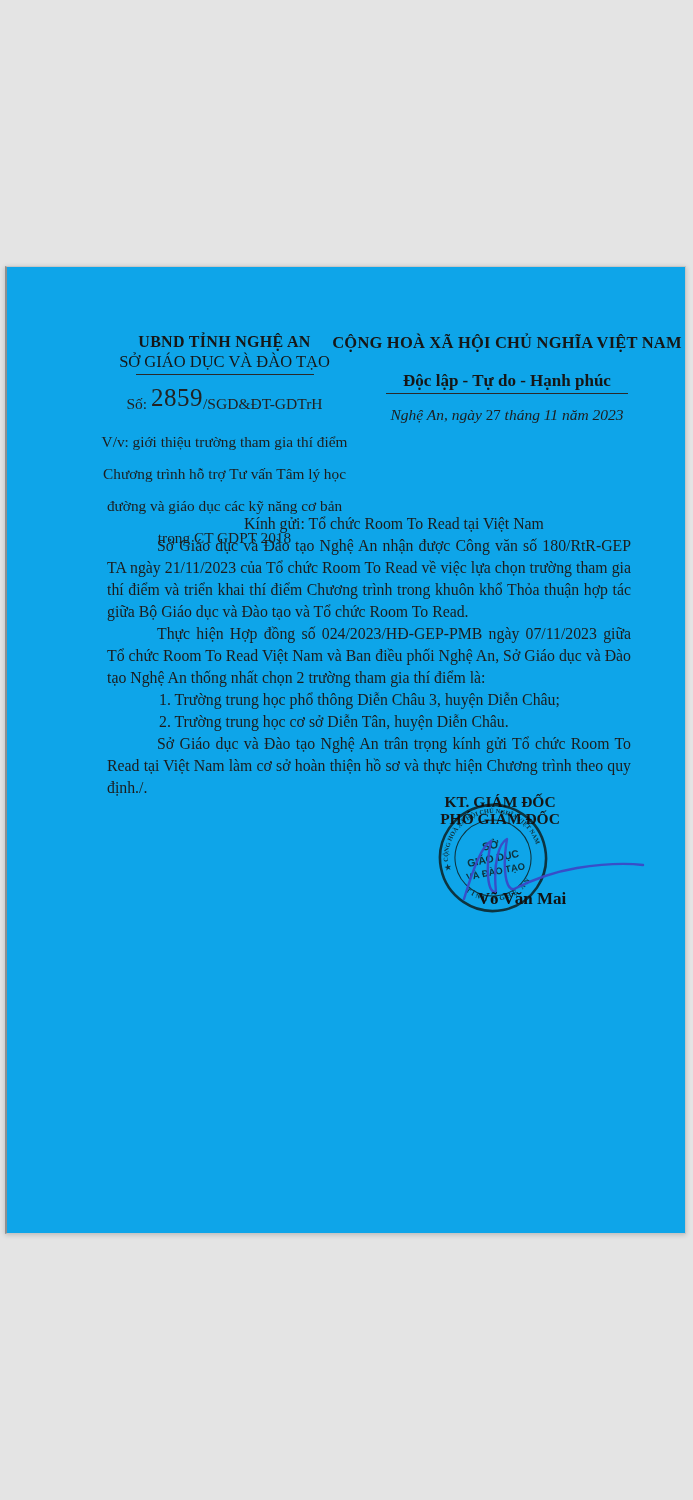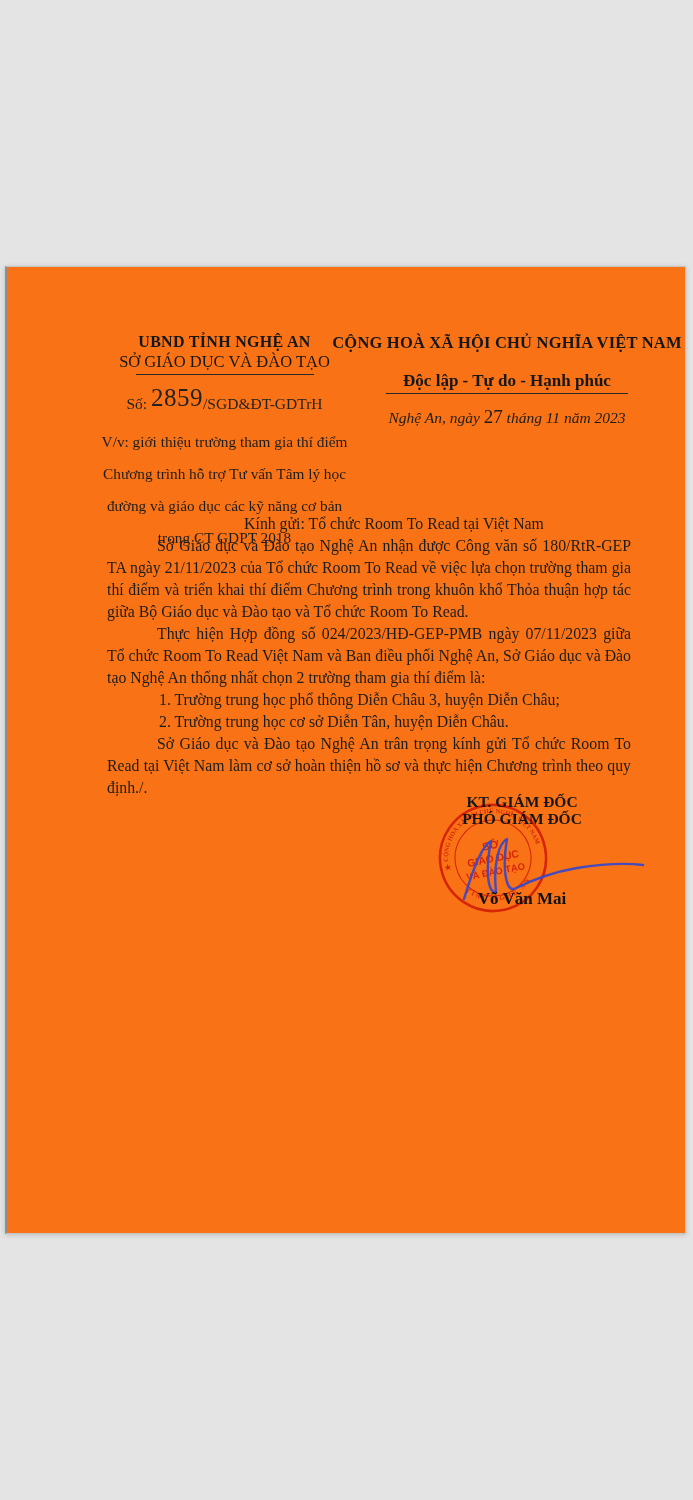--- a/index.html
+++ b/index.html
@@ -5,21 +5,21 @@
   html,body{margin:0;padding:0;}
   body{
     width:693px;height:1500px;position:relative;
     background:#e4e4e4;
     font-family:"Liberation Serif", serif;
     color:#222;
     overflow:hidden;
   }
   .page{
     position:absolute;left:5px;top:266px;width:678px;height:966px;
-    background:#f97316;
+    background:#0ea5e9;
     border:1px solid #c6c6c6;
     border-left:2px solid #8f8f8f;
     box-shadow:0 1px 5px rgba(0,0,0,0.18);
   }
   .page *{position:absolute;}
 
   
   .hdr-left{left:50px;top:66px;width:335px;text-align:center;}
   .hdr-left *{position:static;}
   .org-parent{display:block;font-weight:bold;font-size:16px;letter-spacing:.3px;color:#161616;}
@@ -29,37 +29,37 @@
   .doc-number .num{font-size:25px;vertical-align:3px;letter-spacing:.5px;}
   .subject{display:block;margin:13px auto 0;width:262px;font-size:15.3px;line-height:32px;color:#1d1d1d;}
 
   
   .hdr-right{left:325px;top:66px;width:350px;text-align:center;}
   .hdr-right *{position:static;}
   .motto1{display:block;font-weight:bold;font-size:16.5px;letter-spacing:.2px;color:#161616;}
   .motto2{display:block;font-weight:bold;font-size:17px;margin-top:18px;color:#161616;}
   .motto-underline{display:block;width:242px;height:0;border-bottom:1.6px solid #2a2a2a;margin:2px auto 0;}
   .place-date{display:block;margin-top:12px;font-style:italic;font-size:15.5px;color:#1d1d1d;}
-  .place-date .day{font-style:normal;font-size:19px;}
+  .place-date .day{font-style:normal;font-size:15px;}
 
   
   .body-text{left:100px;top:246px;width:524px;font-size:15.8px;line-height:22px;text-align:justify;color:#1c1c1c;}
   .body-text *{position:static;}
   .salutation{display:block;text-indent:50px;text-align:center;}
   .para{display:block;margin:0;text-indent:50px;}
   .school-list{display:block;margin:0;}
   .list-item{display:block;padding-left:52px;text-align:left;}
 
   
   .footer-recipients{left:113px;top:532px;width:250px;font-style:italic;}
   .footer-recipients *{position:static;}
   .recipients-label{display:block;font-weight:bold;font-size:14.5px;color:#161616;}
   .recipient{display:block;font-size:13px;line-height:16px;margin-top:1px;color:#2a2a2a;}
 
-  .sign-block{left:415px;top:526px;width:200px;text-align:center;z-index:1;}
+  .sign-block{left:393px;top:526px;width:200px;text-align:center;z-index:1;}
   .sign-block *{position:static;}
   .sign-title{display:block;font-weight:bold;font-size:15.5px;line-height:17px;color:#161616;}
   .signer-name{left:415px;top:622px;width:200px;text-align:center;font-weight:bold;font-size:17px;color:#111;z-index:4;}
 
   .stamp-svg{left:416px;top:521px;width:140px;height:140px;z-index:2;mix-blend-mode:multiply;opacity:.88;}
   .signature-svg{left:425px;top:535px;width:215px;height:105px;z-index:3;}
 </style>
 </head>
 <body>
 

